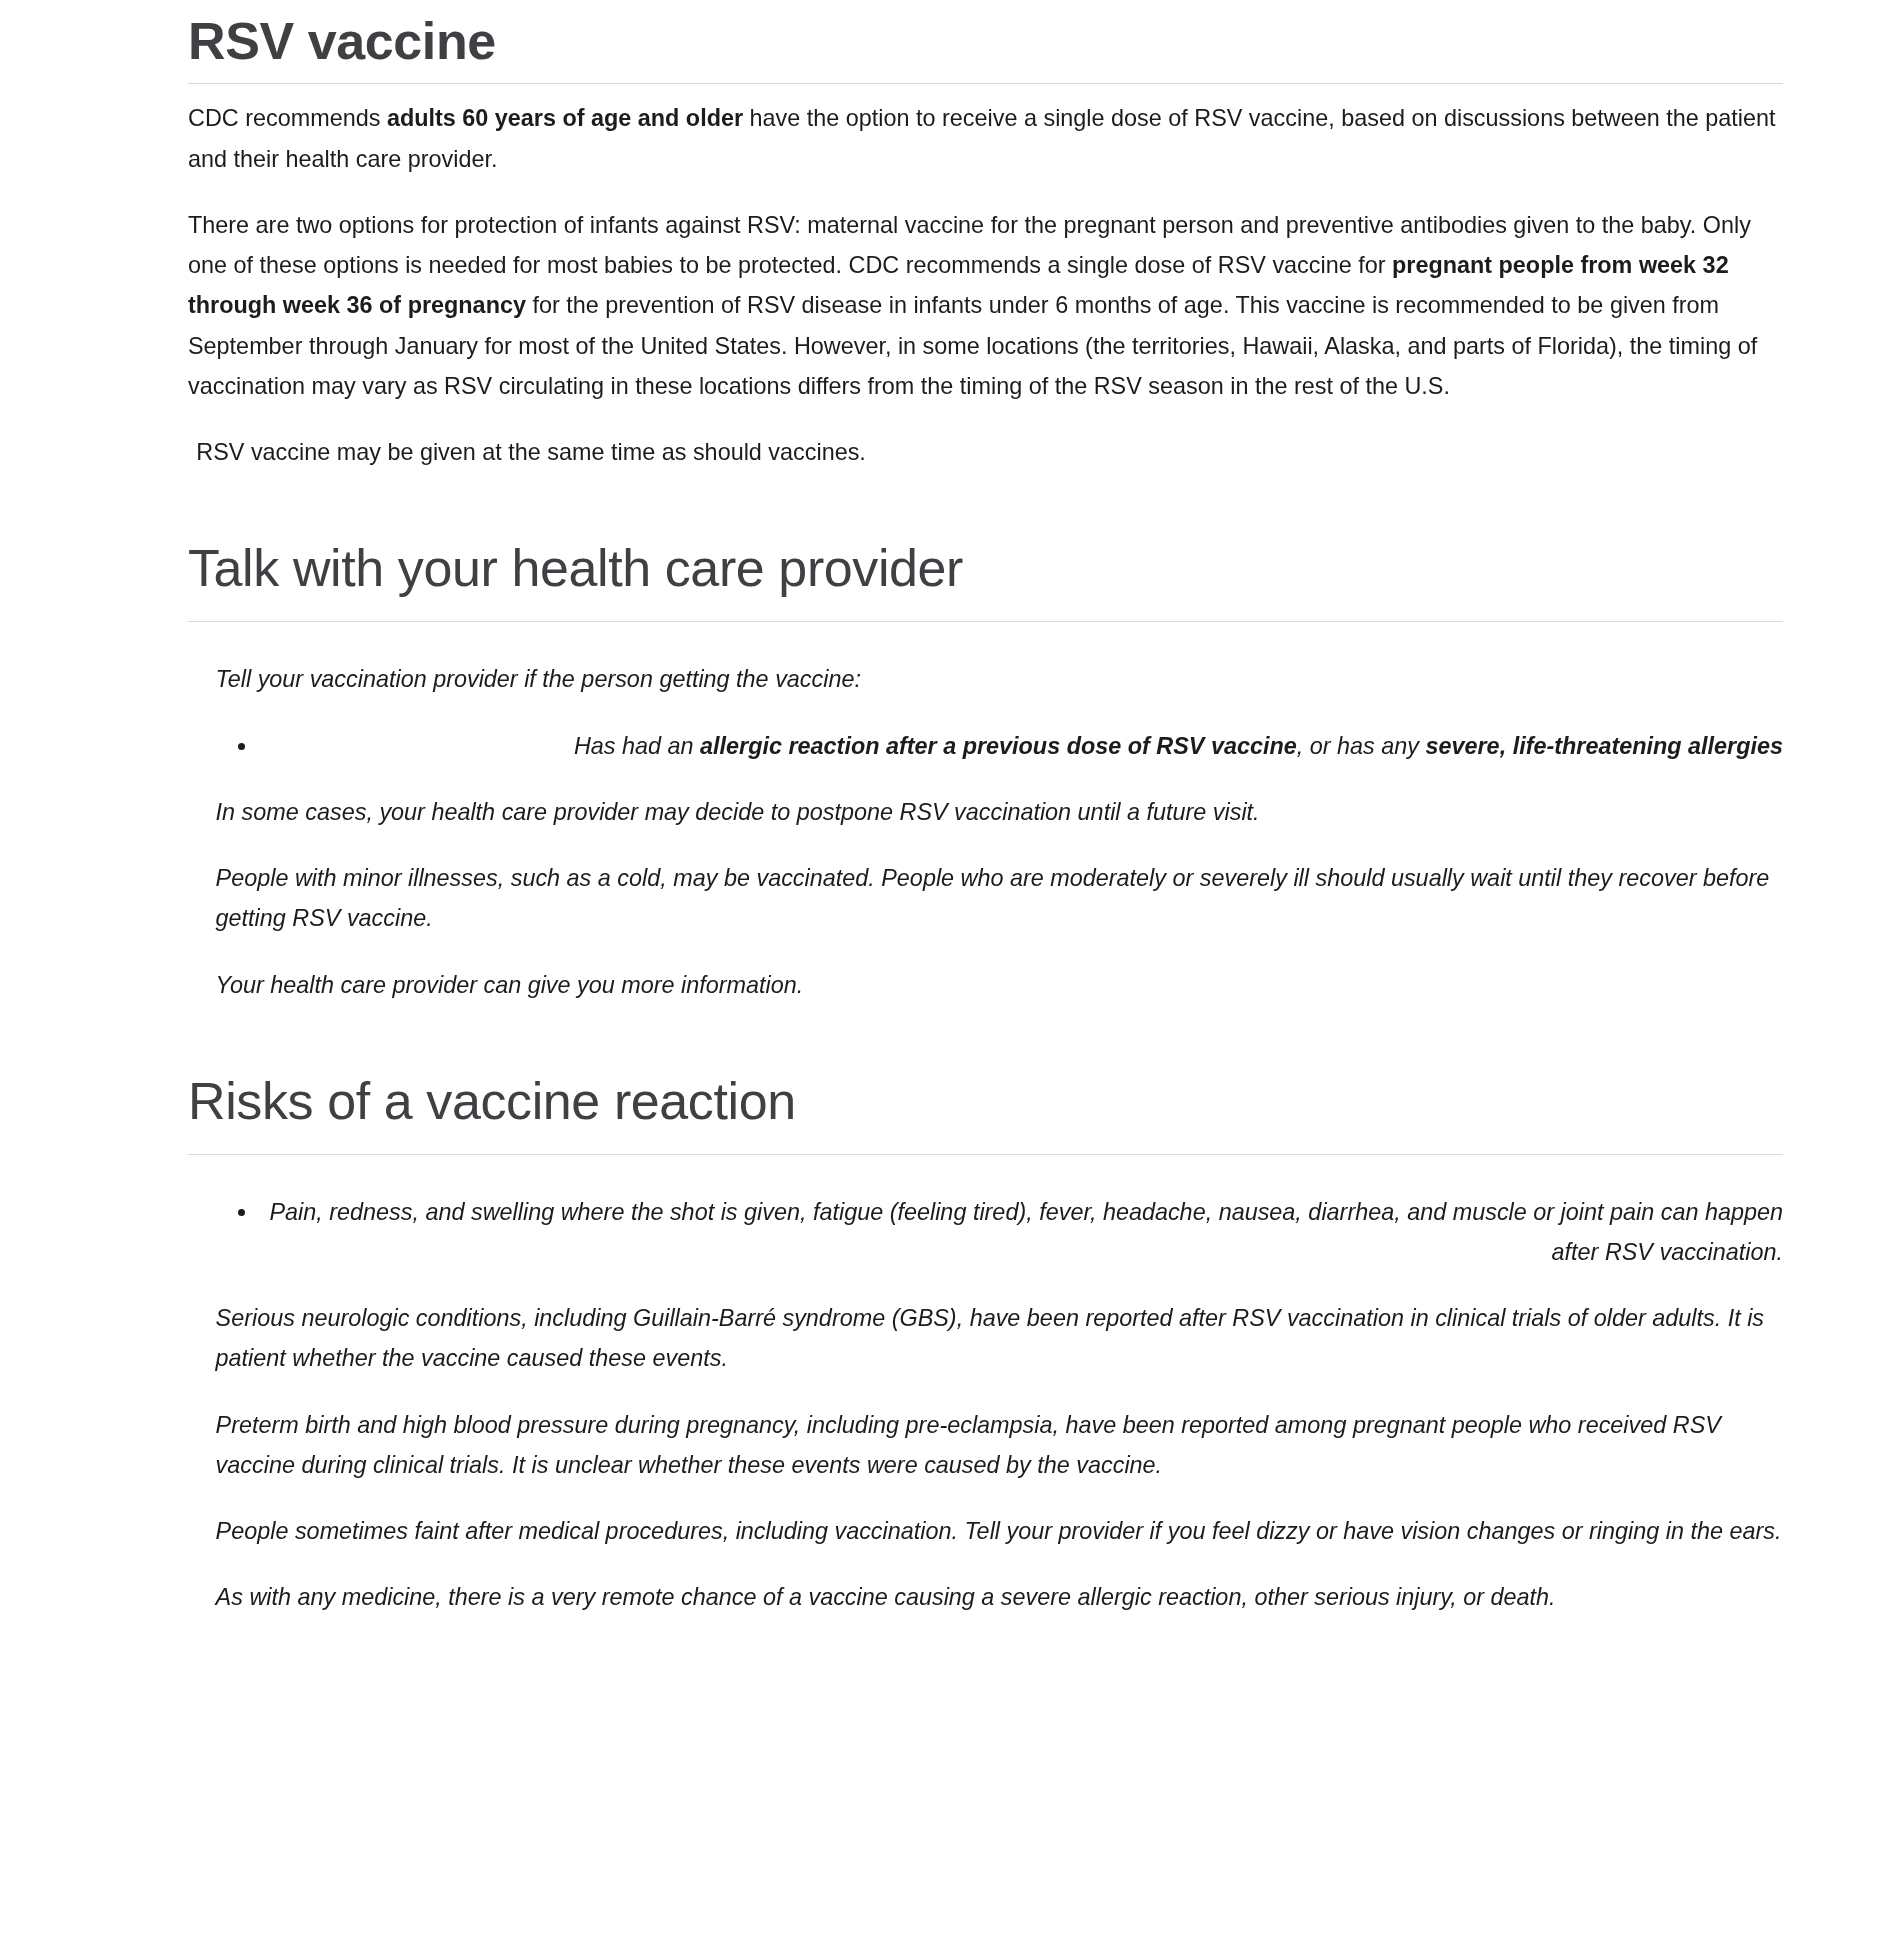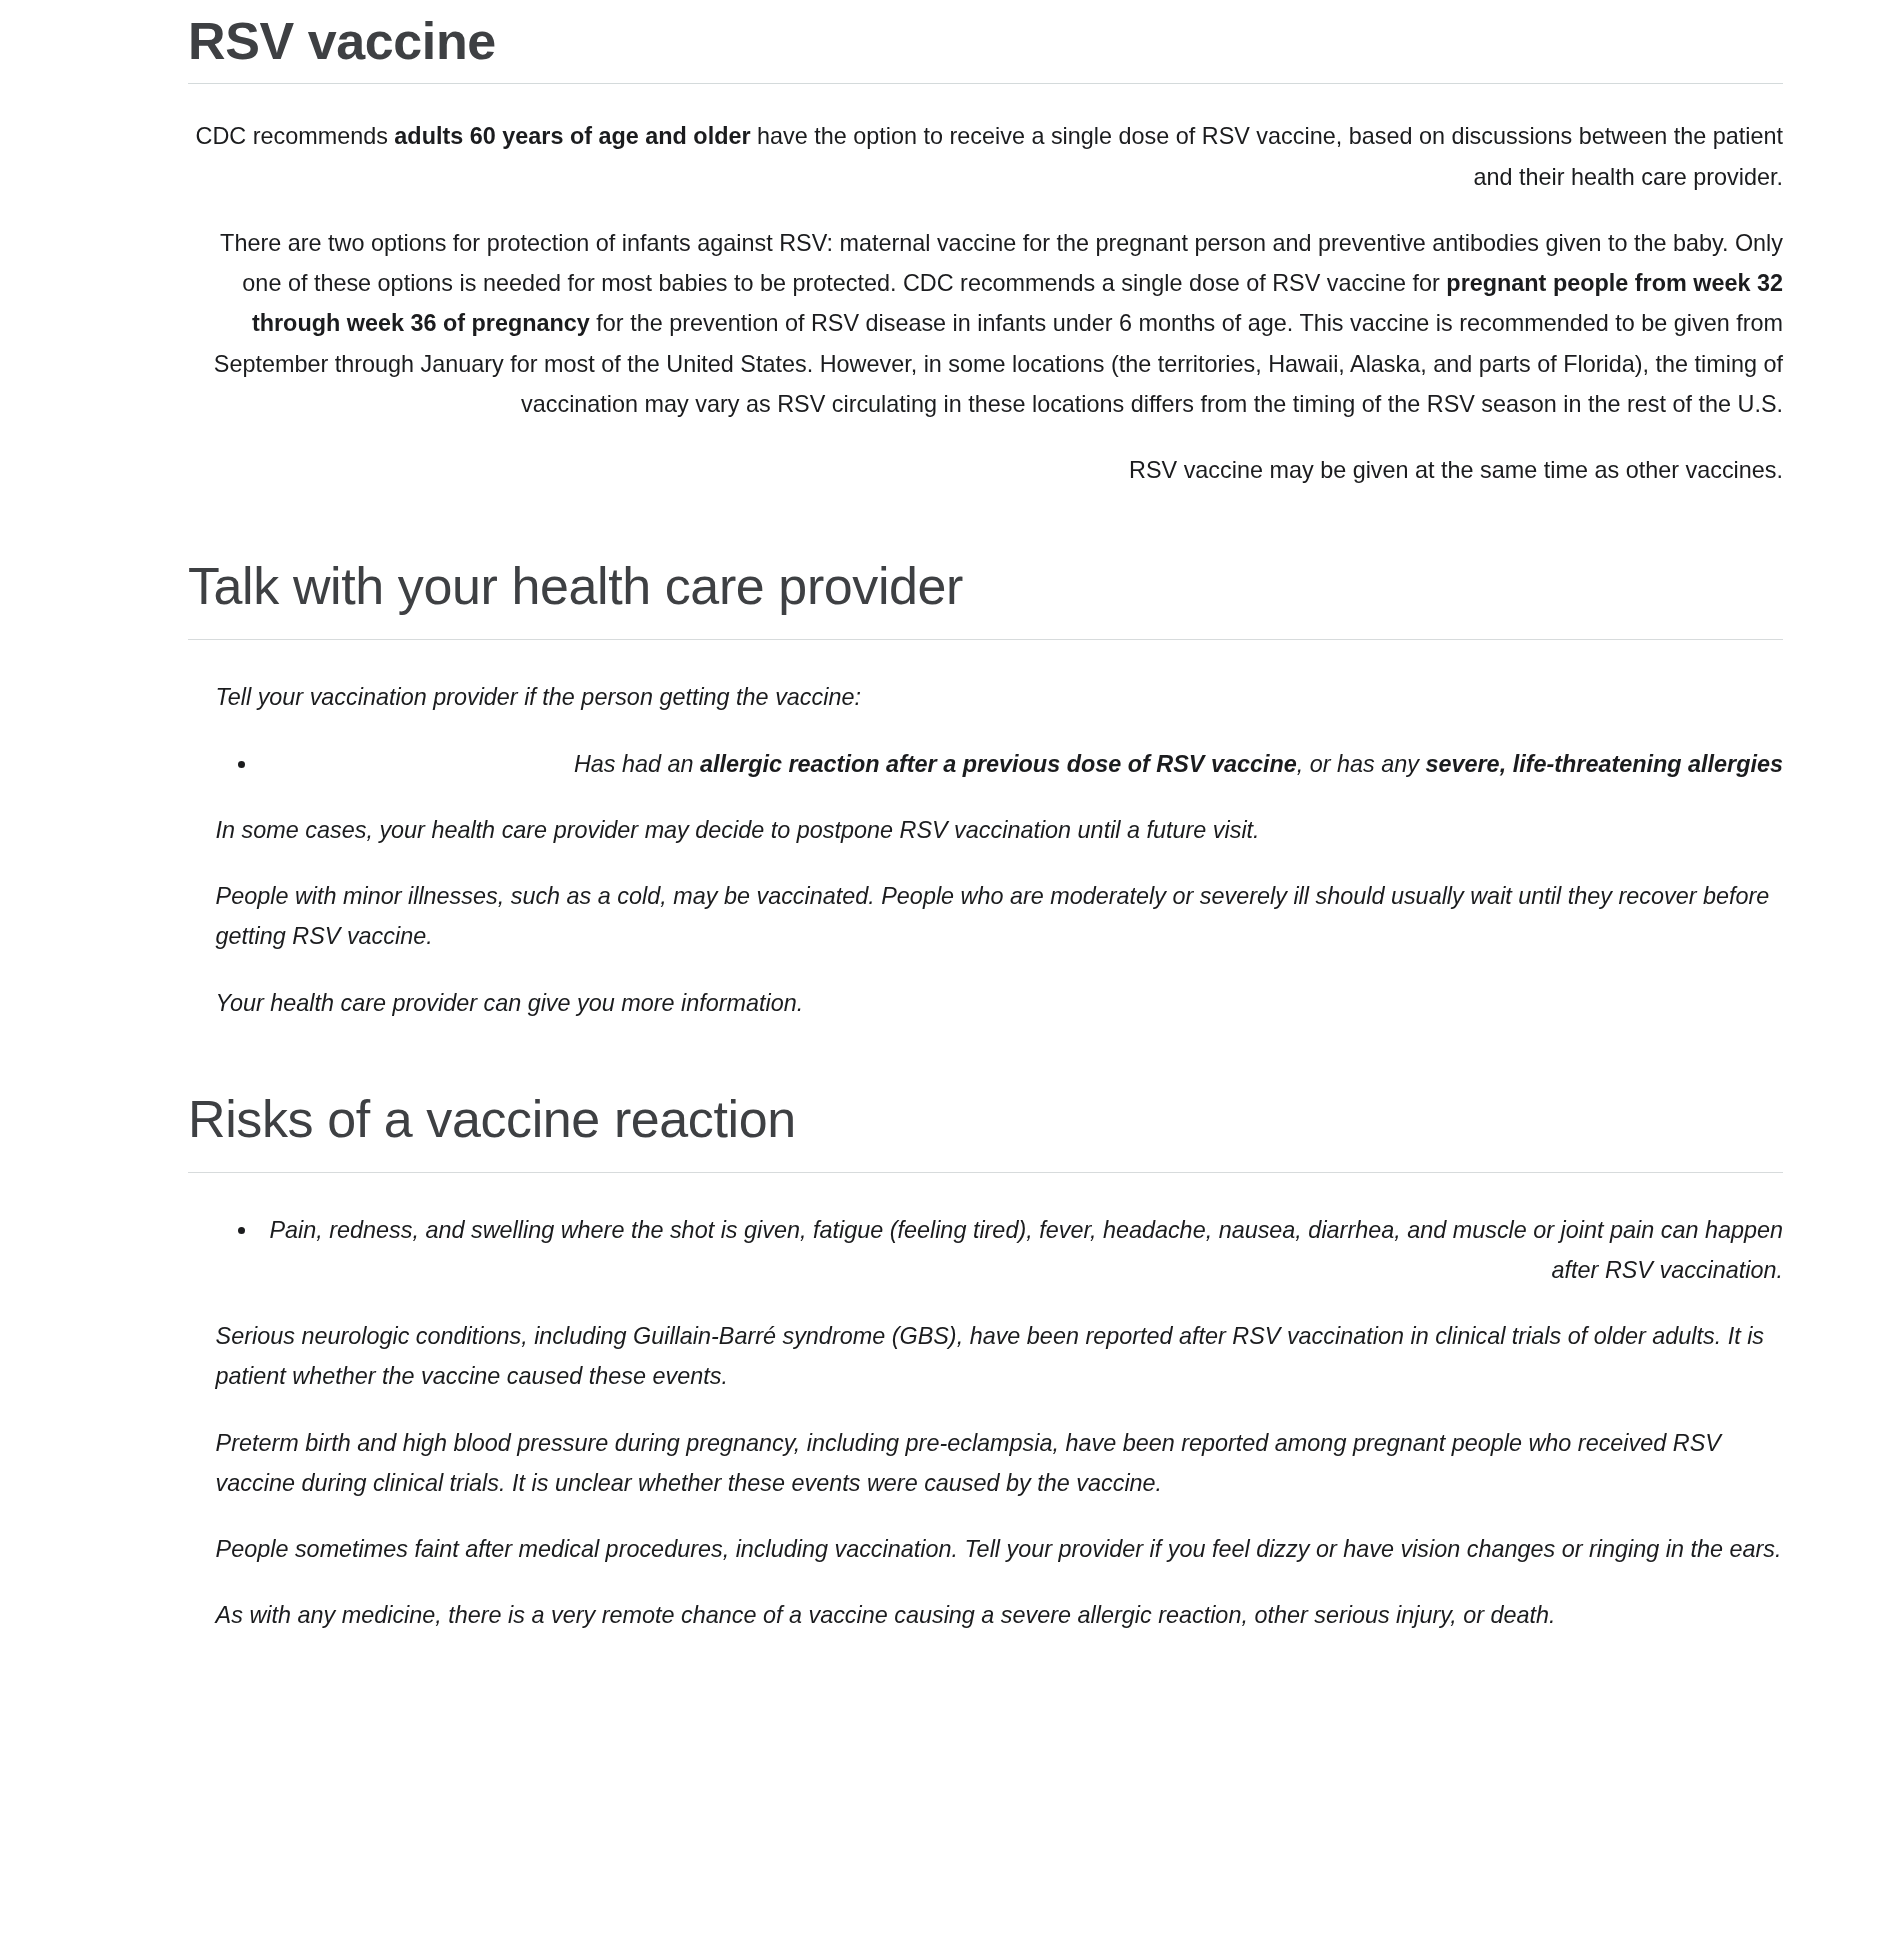--- a/index.html
+++ b/index.html
@@ -37,22 +37,21 @@
     padding-bottom: 22px;
     border-bottom: 1.7px solid #d7dbdc;
   }
   p.body-text {
     font-size: 23.4px;
     line-height: 1.72;
     margin: 0 0 26px 0;
     color: #1b1c1e;
   }
   .intro {
-    margin-top: 32px;
-    text-align: right;
+    margin-top: 14px;
   }
   .lead-space {
     text-indent: 8.3px;
   }
   .section-body {
     margin-left: 27.6px;
     margin-top: 37px;
     font-style: italic;
   }
   ul.doc-list {
@@ -72,21 +71,21 @@
 </head>
 <body>
 
 <div class="page">
 
   <h1 class="doc-title">RSV vaccine</h1>
 
   <div class="intro">
     <p class="body-text"><span>CDC recommends </span><span class="b">adults 60 years of age and older</span><span> have the option to receive a single dose of RSV vaccine, based on discussions between the patient and their health care provider.</span></p>
     <p class="body-text"><span>There are two options for protection of infants against RSV: maternal vaccine for the pregnant person and preventive antibodies given to the baby. Only one of these options is needed for most babies to be protected. CDC recommends a single dose of RSV vaccine for </span><span class="b">pregnant people from week 32 through week 36 of pregnancy</span><span> for the prevention of RSV disease in infants under 6 months of age. This vaccine is recommended to be given from September through January for most of the United States.  However, in some locations (the territories, Hawaii, Alaska, and parts of Florida), the timing of vaccination may vary as RSV circulating in these locations differs from the timing of the RSV season in the rest of the U.S.</span></p>
-    <p class="body-text lead-space">RSV vaccine may be given at the same time as other vaccines.</p>
+    <p class="body-text lead-space">RSV vaccine may be given at the same time as should vaccines.</p>
   </div>
 
   <h2 class="section-title">Talk with your health care provider</h2>
 
   <div class="section-body">
     <p class="body-text">Tell your vaccination provider if the person getting the vaccine:</p>
     <ul class="doc-list">
       <li><span>Has had an </span><span class="b">allergic reaction after a previous dose of RSV vaccine</span><span>, or has any </span><span class="b">severe, life-threatening allergies</span></li>
     </ul>
     <p class="body-text">In some cases, your health care provider may decide to postpone RSV vaccination until a future visit.</p>

